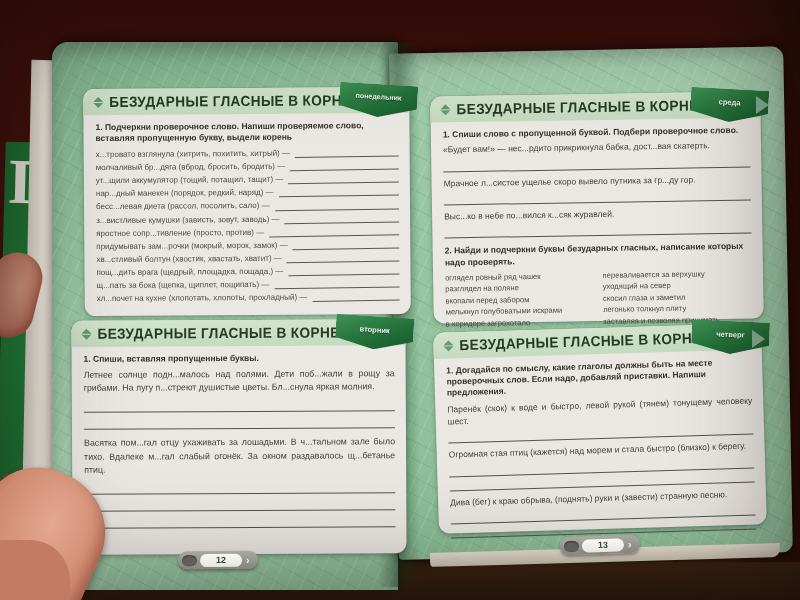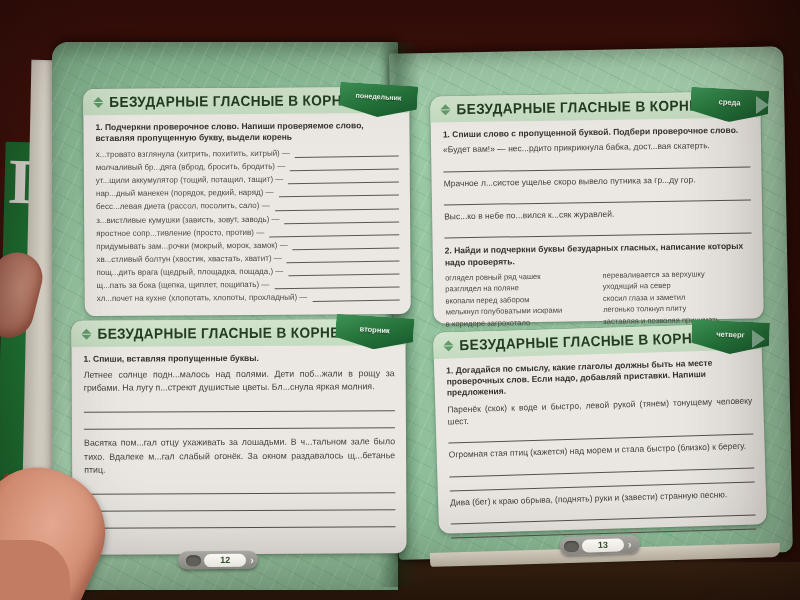--- a/index.html
+++ b/index.html
@@ -275,21 +275,21 @@
       <div class="rule short"></div>
       <p class="sentence">Огромная стая птиц (кажется) над морем и стала быстро (близко) к берегу.</p>
       <div class="rule short"></div>
       <div class="rule short"></div>
       <p class="sentence">Дива (бег) к краю обрыва, (поднять) руки и (завести) странную песню.</p>
       <div class="rule short"></div>
       <div class="rule short"></div>
     </div>
   </section>
 
-  <div class="pill" style="left:178px;top:551px;transform:rotate(-.5deg);justify-content:center;">
+  <div class="pill" style="left:178px;top:551px;transform:rotate(-.5deg);">
     <span class="blob"></span>
     <span class="num">12</span>
     <span class="chev">›</span>
   </div>
   <div class="pill" style="left:560px;top:536px;transform:rotate(-2deg);">
     <span class="blob"></span>
     <span class="num">13</span>
     <span class="chev">›</span>
   </div>
 

